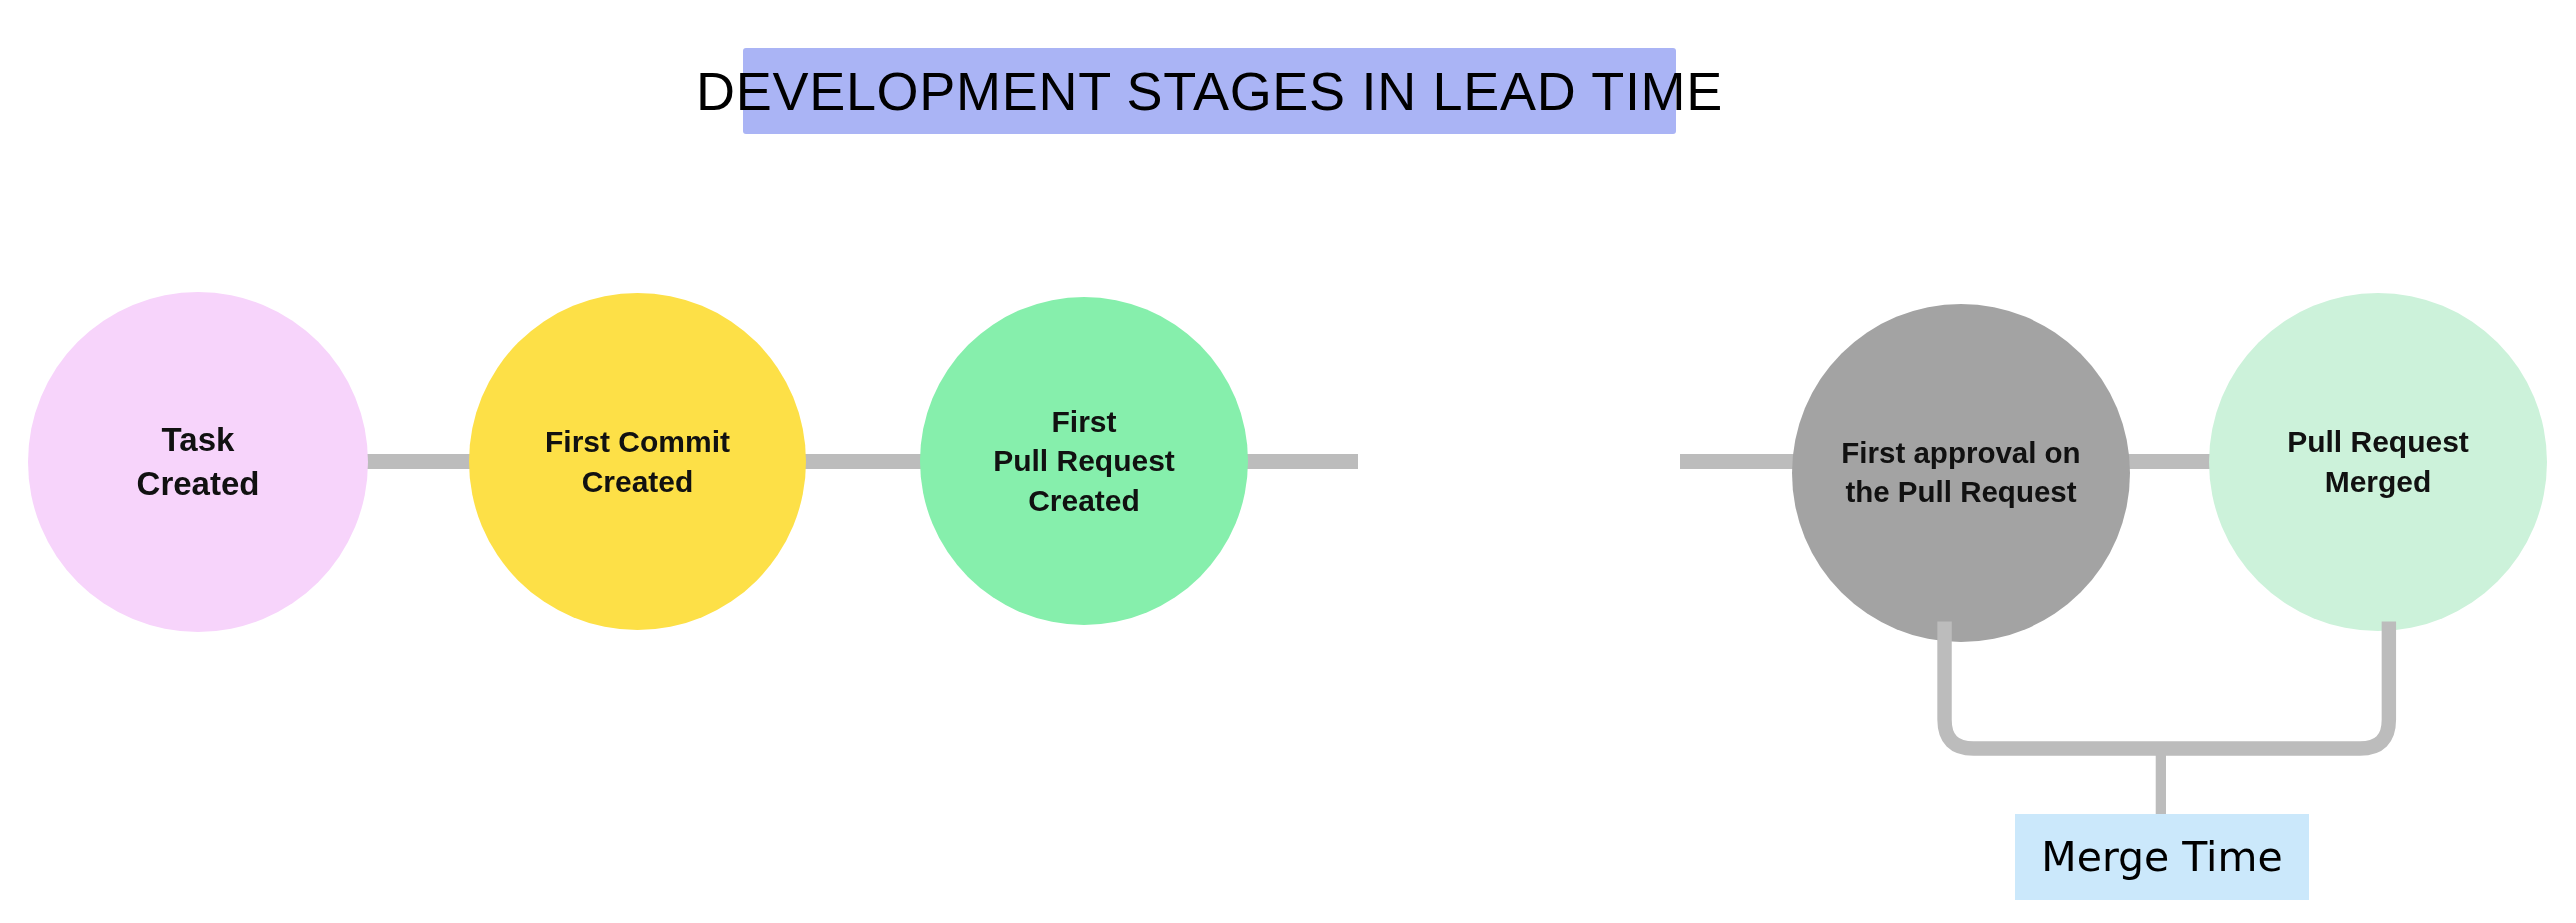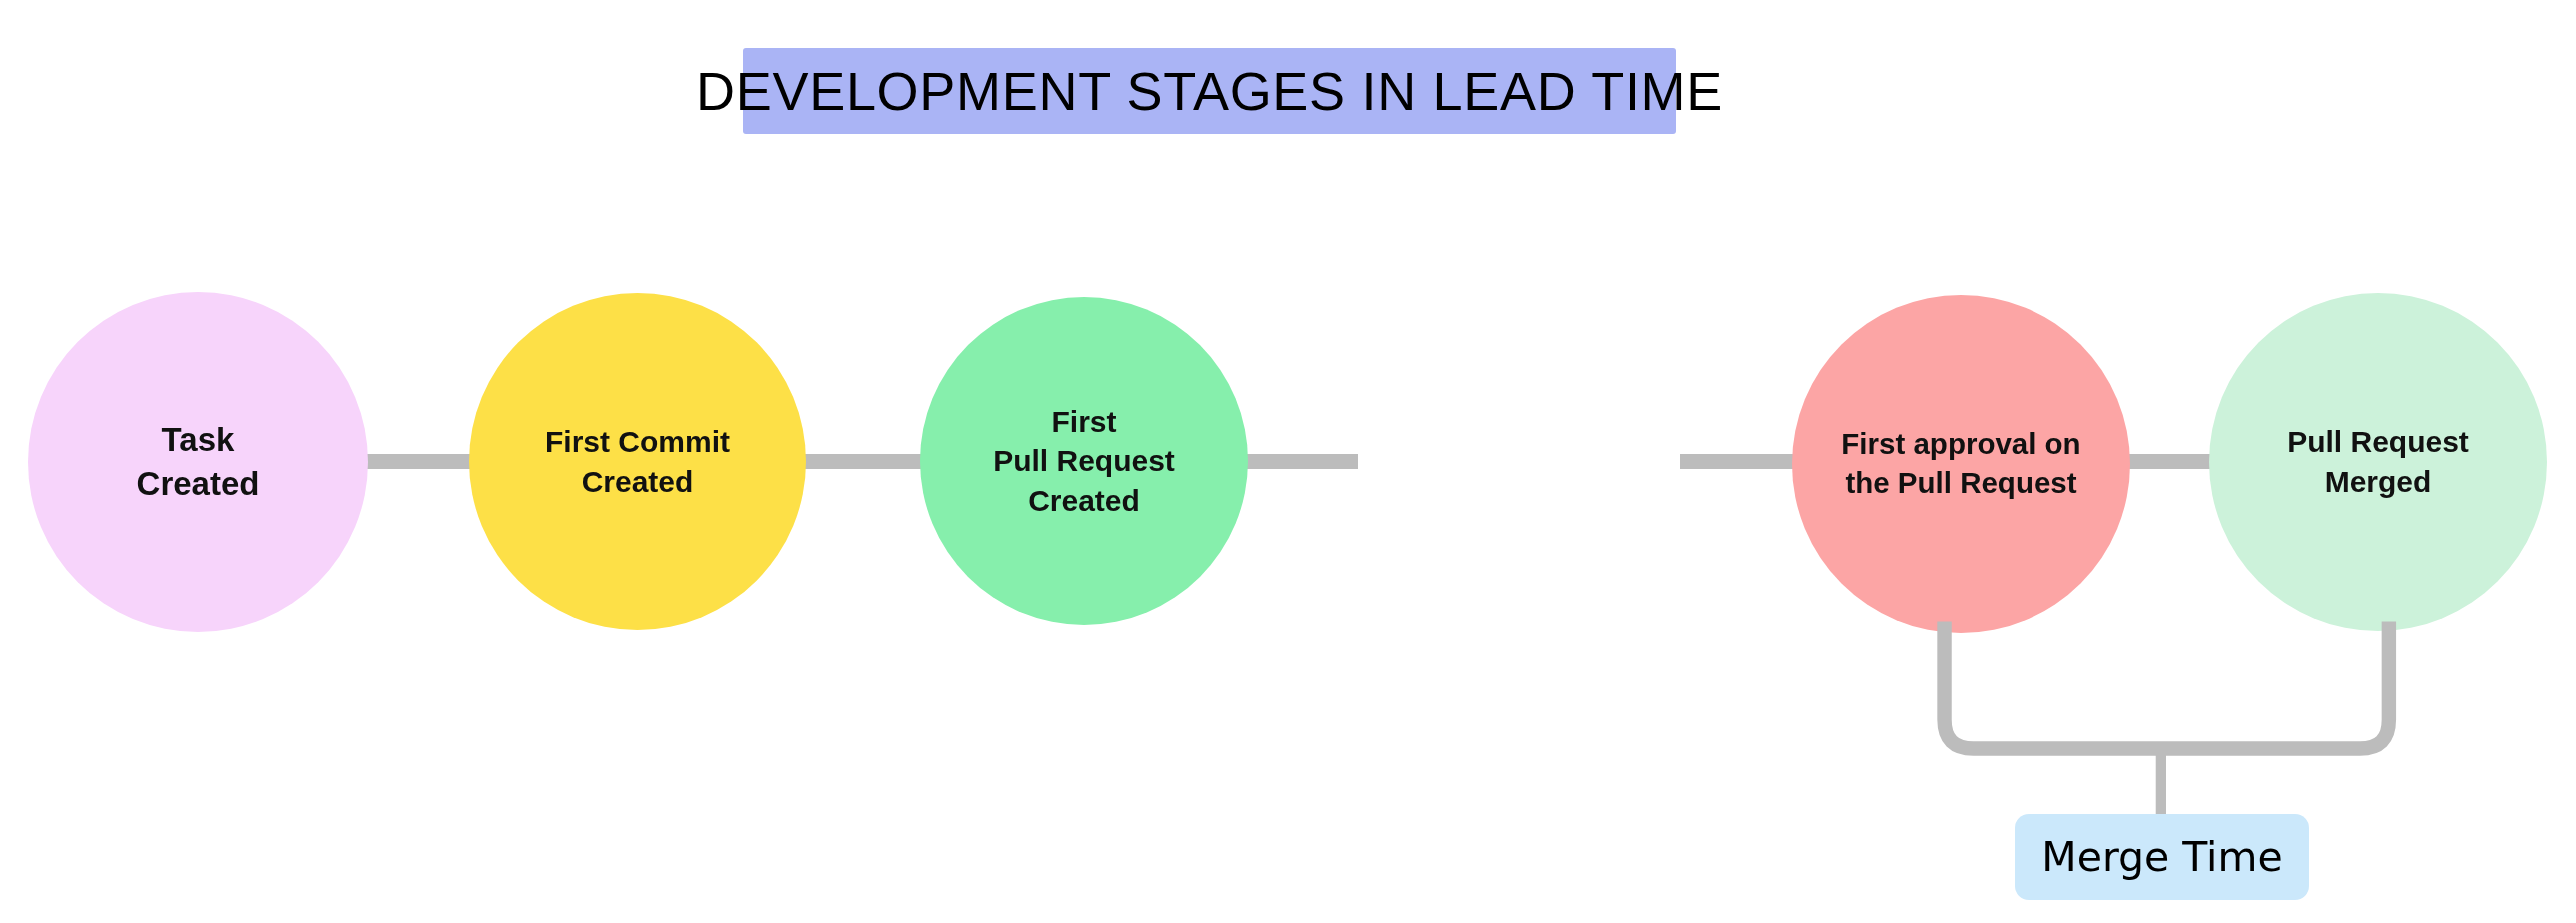--- a/index.html
+++ b/index.html
@@ -82,21 +82,21 @@
   }
 
   
   #merge-time-badge {
     position: absolute;
     left: 2015px;
     top: 814px;
     width: 294px;
     height: 86px;
     background: #cbe8fb;
-    border-radius: 14px;
+    border-radius: 0;
     display: flex;
     align-items: center;
     justify-content: center;
   }
   #merge-time-label {
     font-family: "DejaVu Sans", sans-serif;
     font-size: 41px;
     font-weight: 400;
     color: #000000;
     line-height: 1;
@@ -124,21 +124,21 @@
   </div>
   <div class="stage-circle" id="stage-1" style="width: 337px; height: 337px; left: 469px; top: 293px; background: #fde047;">
     <span class="stage-label" style="font-size: 30px;">First Commit
 Created</span>
   </div>
   <div class="stage-circle" id="stage-2" style="width: 328px; height: 328px; left: 920px; top: 297px; background: #86efac;">
     <span class="stage-label" style="font-size: 30px;">First
 Pull Request
 Created</span>
   </div>
-  <div class="stage-circle" id="stage-4" style="width: 338px; height: 338px; left: 1792px; top: 295px; background: #fca5a5;">
+  <div class="stage-circle" id="stage-4" style="width: 338px; height: 338px; left: 1792px; top: 304px; background: #a3a3a3;">
     <span class="stage-label" style="font-size: 29.5px;">First approval on
 the Pull Request</span>
   </div>
   <div class="stage-circle" id="stage-5" style="width: 338px; height: 338px; left: 2209px; top: 293px; background: rgb(204, 242, 218);">
     <span class="stage-label" style="font-size: 30px;">Pull Request
 Merged</span>
   </div>
 
   <svg id="bracket-svg" viewBox="0 0 3750 1344">
     <path id="bracket-path" fill="none" stroke="#bcbcbc" stroke-width="21" stroke-linecap="butt" d="M 2831 905 L 2831 1048 Q 2831 1090 2873 1090 L 3436 1090 Q 3478 1090 3478 1048 L 3478 905"></path>

